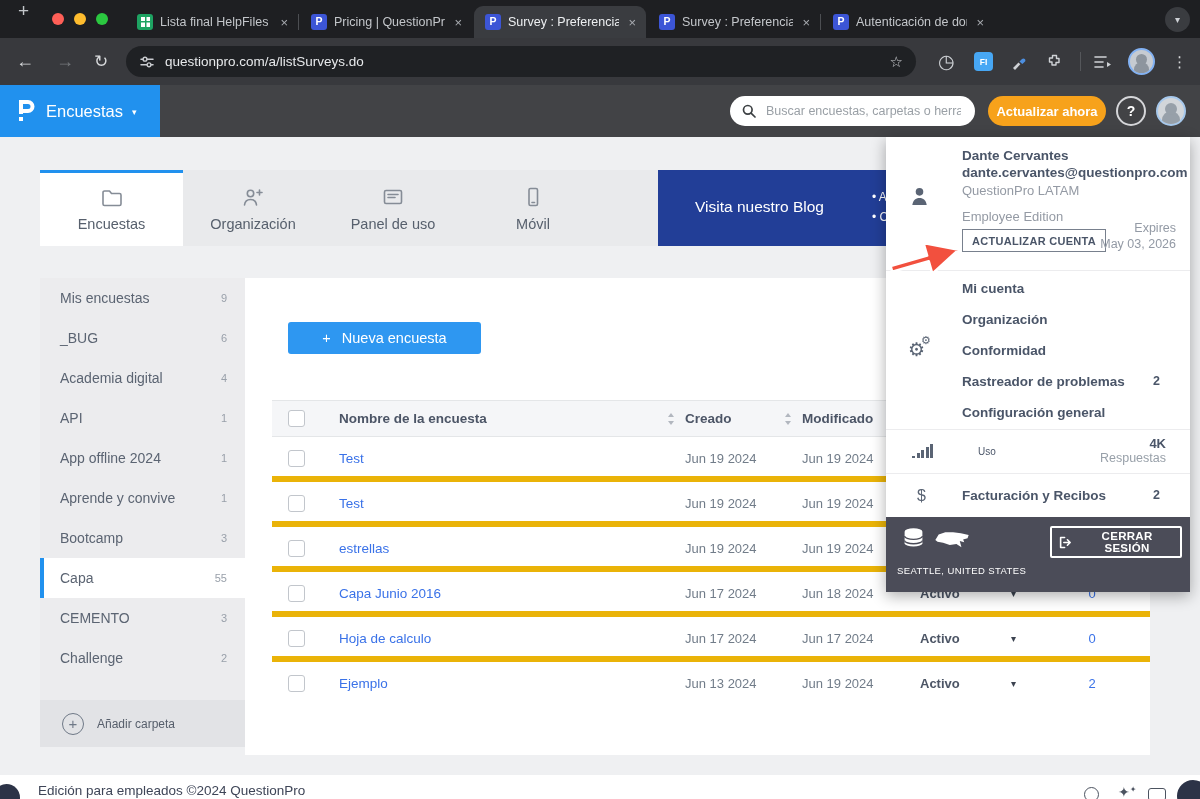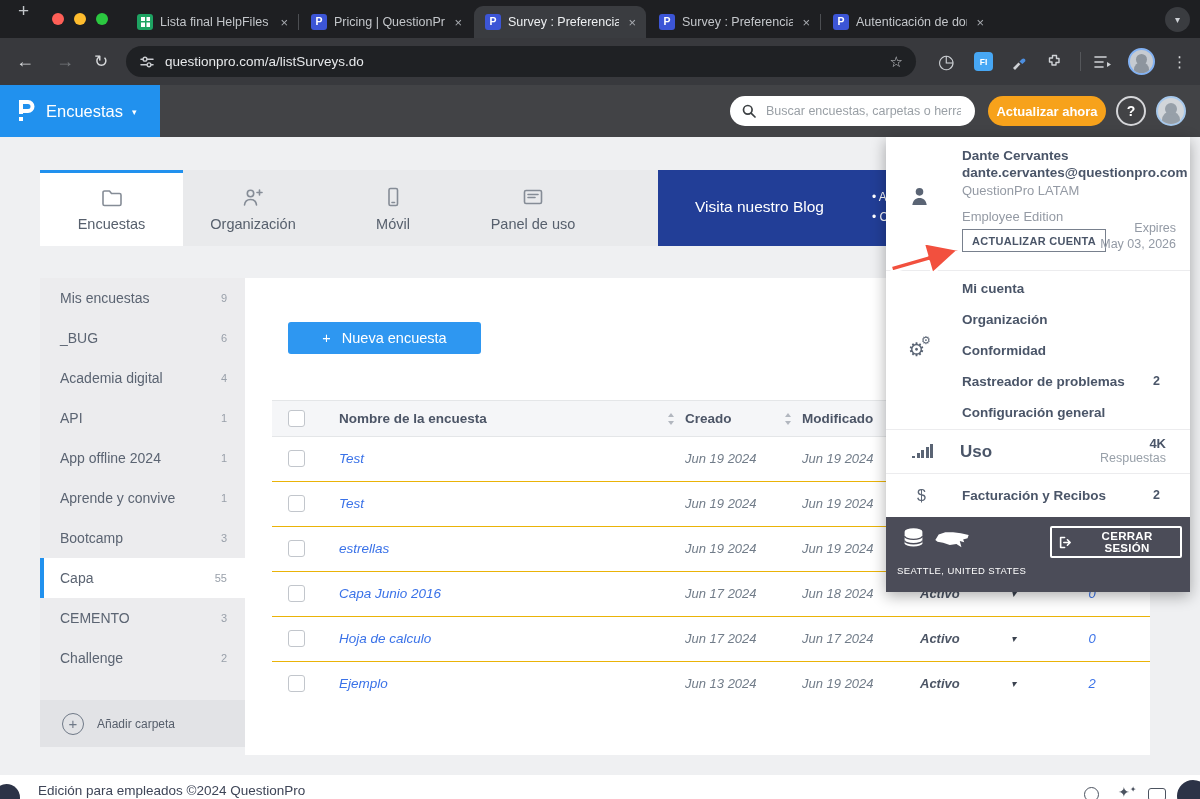--- a/index.html
+++ b/index.html
@@ -102,21 +102,21 @@
   .cb{width:17px;height:17px;border:1.5px solid #c2c6cc;border-radius:3px;background:#fff;}
   .thead .cb{position:absolute;left:16px;top:9px;}
   .th{position:absolute;top:0;line-height:35px;font-size:13.5px;font-weight:bold;color:#4c5566;}
   .th-name{left:67px}.th-created{left:413px}.th-modified{left:530px}
   .sort{position:absolute;top:12px;width:7px;height:12px;}
   .sort::before,.sort::after{content:"";position:absolute;left:0;border-left:3.5px solid transparent;border-right:3.5px solid transparent;}
   .sort::before{top:0;border-bottom:4.5px solid #b2b7bf;}
   .sort::after{bottom:0;border-top:4.5px solid #b2b7bf;}
   .sort-1{left:396px}.sort-2{left:513px}
   .rows{position:absolute;left:27px;top:159px;width:878px;height:263px;overflow:hidden;}
-  .trow{position:relative;height:45px;border-bottom:1px solid #eab308;font-style:italic;}
+  .trow{position:relative;height:45px;border-bottom:6px solid #eab308;}
   .trow .cb{position:absolute;left:16px;top:13px;}
   .sname{position:absolute;left:67px;top:0;line-height:44px;font-size:13.5px;color:#3a72e8;text-decoration:none;}
   .tcell{position:absolute;top:0;line-height:44px;font-size:13px;color:#717c89;}
   .c-created{left:413px}.c-modified{left:530px}
   .c-status{left:648px;color:#4c5565;font-weight:bold;}
   .c-caret{left:739px;color:#3c4350;font-size:10px;}
   .c-resp{left:795px;width:50px;text-align:center;color:#3a72e8;text-decoration:none;}
 
   
   .panel{position:absolute;left:886px;top:137px;width:304px;height:455px;background:#fff;z-index:5;
@@ -134,21 +134,21 @@
   .mitem{position:relative;height:31px;}
   .mlabel{position:absolute;left:76px;top:0;line-height:31px;font-size:13.5px;font-weight:bold;color:#4a5568;}
   .mbadge{position:absolute;right:30px;top:0;line-height:31px;font-size:12.5px;font-weight:bold;color:#4a5568;}
   .gears{position:absolute;left:22px;top:201px;color:#5a6474;}
   .gear-big{font-size:19px;}
   .gear-small{position:absolute;left:13px;top:-4px;font-size:11px;}
   .usage-row{position:absolute;left:0;top:293px;width:304px;height:43px;}
   .bars{position:absolute;left:26px;top:14px;display:flex;align-items:flex-end;gap:1.5px;}
   .bars i{display:block;background:#5a6474;width:3px;}
   .b0{height:2px}.b1{height:5px}.b2{height:8px}.b3{height:11px}.b4{height:14px}
-  .usage-label{position:absolute;left:74px;top:0;line-height:43px;font-size:17px;font-weight:bold;color:#4a5568;}
+  .usage-label{position:absolute;left:92px;top:0;line-height:43px;font-size:10px;font-weight:normal;color:#4a5568;}
   .usage-value{position:absolute;right:24px;top:6px;font-size:13px;font-weight:bold;color:#4a5568;text-align:right;}
   .usage-unit{position:absolute;right:24px;top:21px;font-size:12.5px;color:#98a0a9;text-align:right;}
   .billing-row{position:absolute;left:0;top:337px;width:304px;height:43px;}
   .dollar{position:absolute;left:31px;top:0;line-height:43px;font-size:16px;color:#5a6474;}
   .billing-label{position:absolute;left:76px;top:0;line-height:43px;font-size:13.5px;font-weight:bold;color:#4a5568;}
   .billing-badge{position:absolute;right:30px;top:0;line-height:43px;font-size:12.5px;font-weight:bold;color:#4a5568;}
   .pfooter{position:absolute;left:0;top:380px;width:304px;height:75px;background:#4b4c58;}
   .pf-db{position:absolute;left:16px;top:10px;}
   .pf-map{position:absolute;left:48px;top:13px;}
   .pf-loc{position:absolute;left:11px;top:48px;font-size:9.5px;letter-spacing:.4px;color:#fff;}
@@ -292,31 +292,31 @@
     <div class="ntab">
       <svg width="26" height="24" viewBox="0 0 24 24">
           <circle cx="9.5" cy="8.5" r="3.2"></circle>
           <path d="M3.5 20c.4-3.4 2.9-5.5 6-5.5s5.6 2.1 6 5.5"></path>
           <path d="M18.5 5v5M16 7.5h5"></path>
         </svg>
       <span>Organización</span>
     </div>
     <div class="ntab">
       <svg width="26" height="24" viewBox="0 0 24 24">
+          <rect x="3.5" y="5.5" width="17" height="13" rx="1.5"></rect>
+          <path d="M7 9.5h10M7 12.5h7"></path>
+        </svg>
+      <span>Panel de uso</span>
+    </div>
+    <div class="ntab">
+      <svg width="26" height="24" viewBox="0 0 24 24">
           <rect x="8" y="3.5" width="8.5" height="17" rx="1.5"></rect>
           <path d="M11 17.5h2.5"></path>
         </svg>
       <span>Móvil</span>
-    </div>
-    <div class="ntab">
-      <svg width="26" height="24" viewBox="0 0 24 24">
-          <rect x="3.5" y="5.5" width="17" height="13" rx="1.5"></rect>
-          <path d="M7 9.5h10M7 12.5h7"></path>
-        </svg>
-      <span>Panel de uso</span>
     </div>
   </div>
   <div class="banner">
     <span class="banner-title">Visita nuestro Blog</span>
     <span class="banner-line1">• A</span>
     <span class="banner-line2">• C</span>
   </div>
 
   <div class="sidebar">
     <div>

